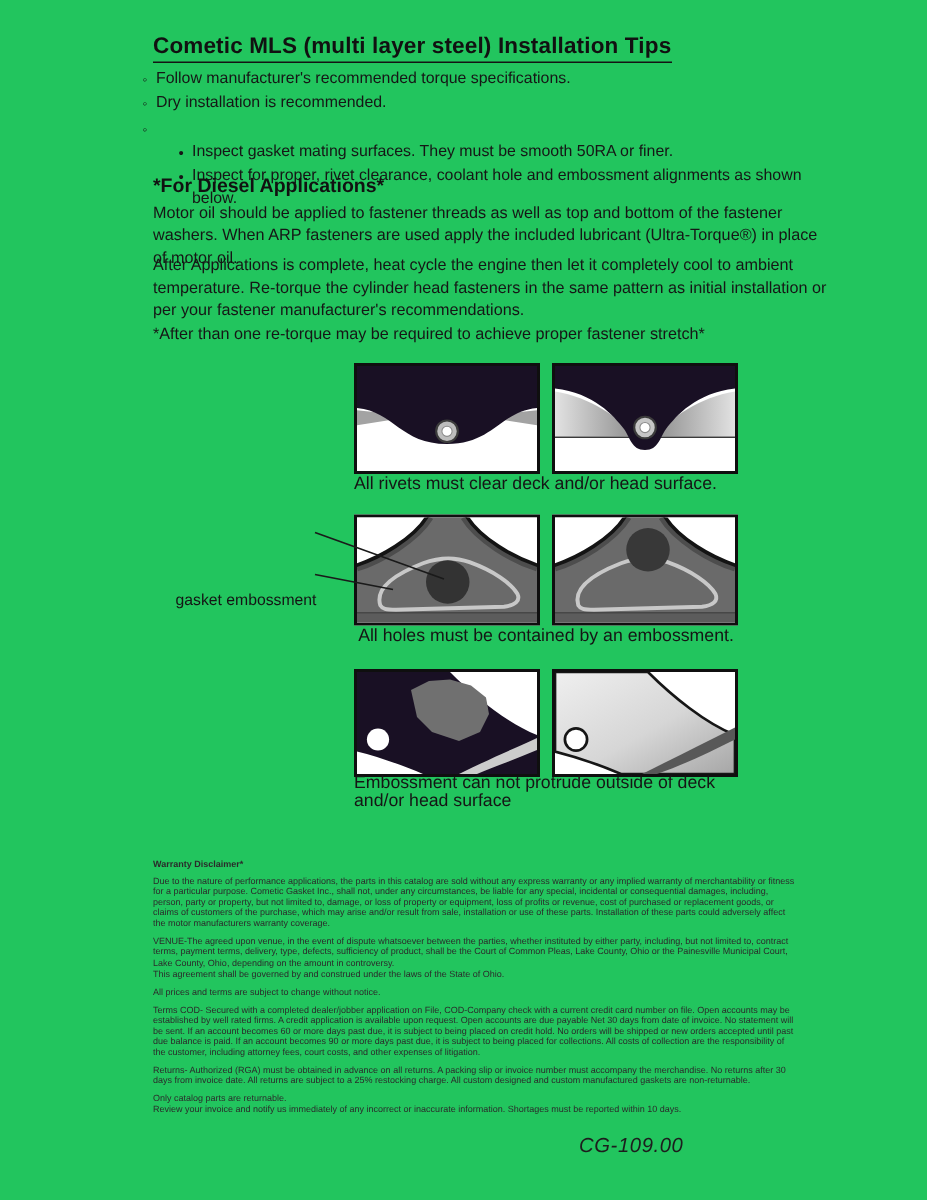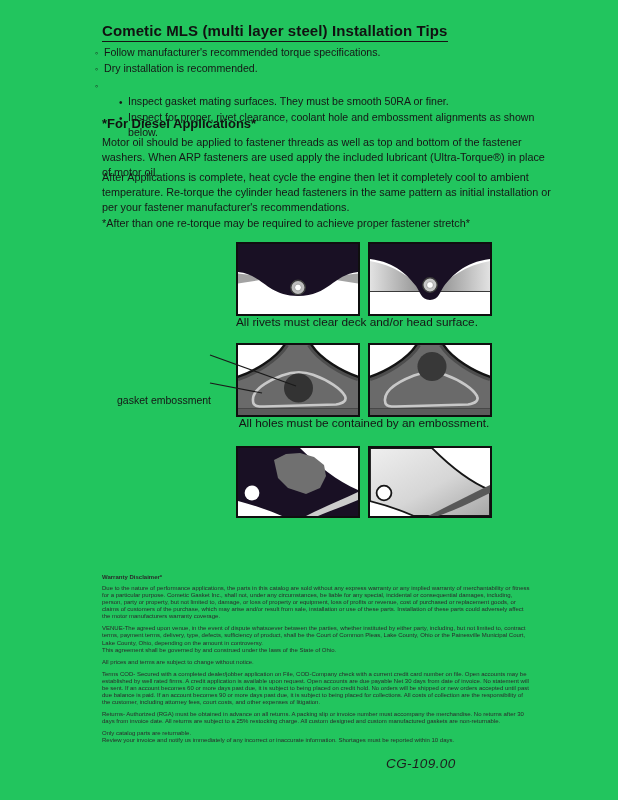--- a/index.html
+++ b/index.html
@@ -182,20 +182,22 @@
             <stop offset="0.55" stop-color="#d6d6d6"></stop>
             <stop offset="1" stop-color="#a6a6a6"></stop>
         </linearGradient>
       </defs>
       <rect width="120" height="68" fill="#ffffff"></rect>
       <path d="M0,0 H62 C78,16 100,34 120,42 V68 H44 C30,62 14,56.5 0,53 Z" fill="url(#g3)" stroke="#161616" stroke-width="1.8"></path>
       <path d="M58,68 C80,57 100,47 120,37 L120,45 C102,54 84,62.5 68,68 Z" fill="#585858"></path>
       <circle cx="14" cy="45" r="7.4" fill="#ffffff" stroke="#161616" stroke-width="1.8"></circle>
     </svg>
   </div>
+  <div class="abs caption cap3 pre">Embossment can not protrude outside of deck
+and/or head surface</div>
 
   <div class="abs fine">
     <div class="fh">Warranty Disclaimer*</div>
     <p class="pre">Due to the nature of performance applications, the parts in this catalog are sold without any express warranty or any implied warranty of merchantability or fitness for a particular purpose.  Cometic Gasket Inc., shall not, under any circumstances, be liable for any special, incidental or consequential damages, including, person, party or property, but not limited to, damage, or loss of property or equipment, loss of profits or revenue, cost of purchased or replacement goods, or claims of customers of the purchase, which may arise and/or result from sale, installation or use of these parts.  Installation of these parts could adversely affect the motor manufacturers warranty coverage.</p>
     <p class="pre">VENUE-The agreed upon venue, in the event of dispute whatsoever between the parties, whether instituted by either party, including, but not limited to, contract terms, payment terms, delivery, type, defects, sufficiency of product, shall be the Court of Common Pleas, Lake County, Ohio or the Painesville Municipal Court, Lake County, Ohio, depending on the amount in controversy.
 This agreement shall be governed by and construed under the laws of the State of Ohio.</p>
     <p class="pre">All prices and terms are subject to change without notice.</p>
     <p class="pre">Terms COD- Secured with a completed dealer/jobber application on File, COD-Company check with a current credit card number on file.  Open accounts may be established by well rated firms.  A credit application is available upon request.  Open accounts are due payable Net 30 days from date of invoice.  No statement will be sent.  If an account becomes 60 or more days past due, it is subject to being placed on credit hold.  No orders will be shipped or new orders accepted until past due balance is paid.  If an account becomes 90 or more days past due, it is subject to being placed for collections.  All costs of collection are the responsibility of the customer, including attorney fees, court costs, and other expenses of litigation.</p>
     <p class="pre">Returns- Authorized (RGA) must be obtained in advance on all returns.  A packing slip or invoice number must accompany the merchandise.  No returns after 30 days from invoice date.  All returns are subject to a 25% restocking charge.  All custom designed and custom manufactured gaskets are non-returnable.</p>
     <p class="pre">Only catalog parts are returnable.

